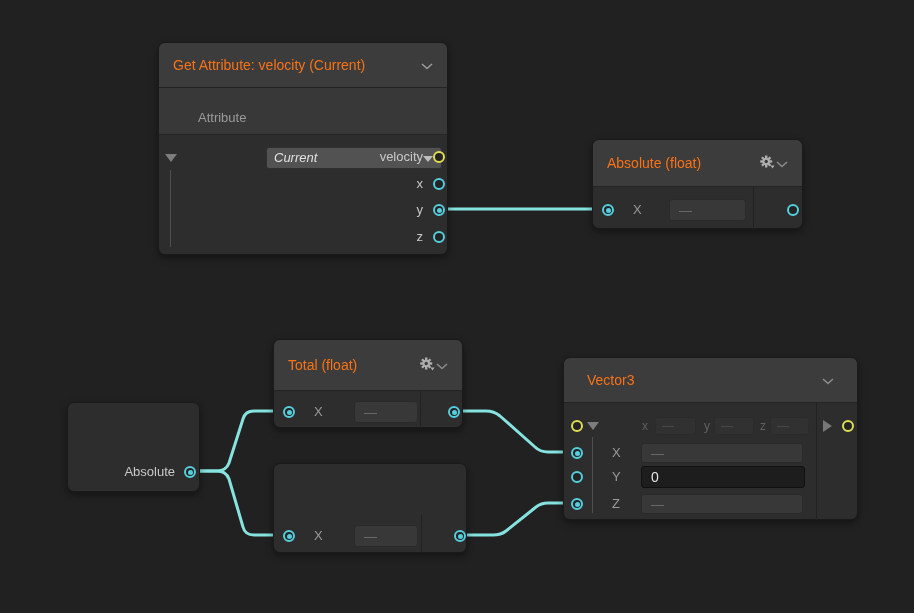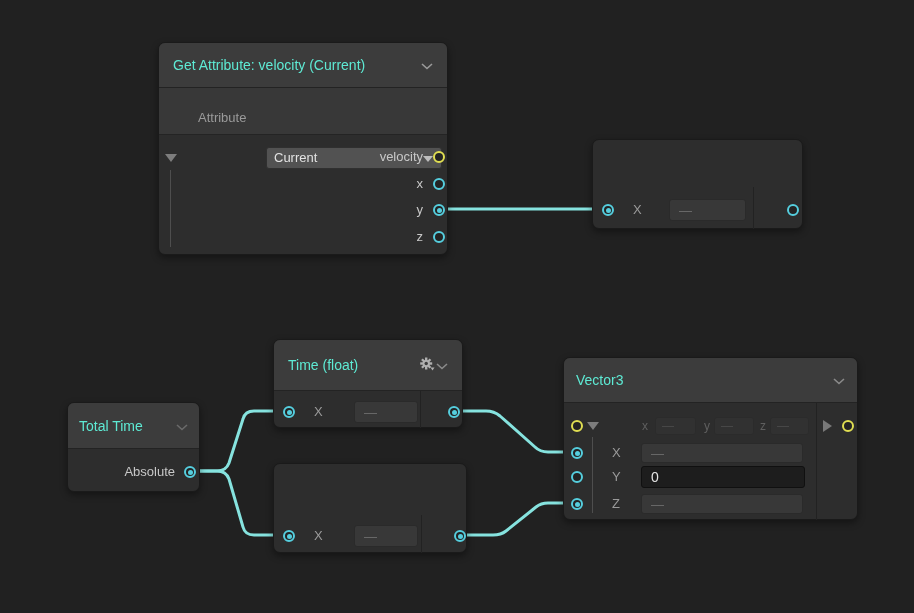--- a/index.html
+++ b/index.html
@@ -12,21 +12,21 @@
   #edges{position:absolute;left:0;top:0;width:914px;height:613px;pointer-events:none}
   #edges path{pointer-events:stroke}
 
   .node{
     position:absolute;background:#2d2d2d;border:1px solid #1a1a1a;border-radius:7px;
     box-shadow:0 3px 7px rgba(0,0,0,.4);box-sizing:border-box;
   }
   .ntitle{
     position:absolute;left:0;right:0;top:0;display:flex;align-items:center;
     background:#3c3c3c;border-bottom:1px solid #232323;border-radius:6px 6px 0 0;
-    color:#5eead4;font-size:14px;padding:0 14px;box-sizing:border-box;gap:1px;
+    color:#f97316;font-size:14px;padding:0 14px;box-sizing:border-box;gap:1px;
   }
   .settings-row{
     position:absolute;left:0;right:0;background:#383838;border-bottom:1px solid #242424;
   }
   .lbl{position:absolute;color:#9a9a9a;font-size:13px;line-height:26px;white-space:nowrap}
   .plabel{position:absolute;color:#c8c8c8;font-size:13px;line-height:26px;text-align:right;white-space:nowrap}
 
   .port{position:absolute;width:8px;height:8px;border:2px solid #55cede;border-radius:50%;background:#232323}
   .port.connected::after{content:"";position:absolute;left:1.5px;top:1.5px;width:5px;height:5px;border-radius:50%;background:#55cede}
   .port.yellow{border-color:#e0de52}
@@ -42,21 +42,21 @@
 
   .fold-down{position:absolute;width:0;height:0;border-left:6px solid transparent;border-right:6px solid transparent;border-top:8px solid #7d7d7d}
   .tri-right{position:absolute;width:0;height:0;border-top:6px solid transparent;border-bottom:6px solid transparent;border-left:9px solid #787878}
   .vline{position:absolute;width:1px;background:#4e4e4e}
   .vdivider{position:absolute;width:1px;background:#222222}
 
   .chev{margin-left:auto;flex:0 0 auto}
   .gear{flex:0 0 auto}
   .dd{
     position:absolute;background:#525252;border:1px solid #303030;border-radius:3px;
-    color:#e2e2e2;font-size:13px;line-height:20px;padding:0 7px;box-sizing:border-box;
+    color:#e2e2e2;font-size:13px;line-height:20px;padding:0 7px;box-sizing:border-box;font-style:italic;
   }
   .dd-arrow{position:absolute;right:8px;top:8px;width:0;height:0;border-left:5px solid transparent;border-right:5px solid transparent;border-top:6px solid #bdbdbd}
   .mini{opacity:.45}
   .mini .lbl{font-size:12px;line-height:18px}
   .mini .field{font-size:12px;line-height:16px;height:18px;padding:0 6px}
 </style>
 </head>
 <body>
 
 <svg id="edges" xmlns="http://www.w3.org/2000/svg">
@@ -95,79 +95,92 @@
   <span class="port" style="left:274px;top:135px"></span>
 
   <span class="plabel" style="right:24px;top:154px">y</span>
   <span class="port connected" style="left:274px;top:161px"></span>
 
   <span class="plabel" style="right:24px;top:181px">z</span>
   <span class="port" style="left:274px;top:188px"></span>
 </div>
 
 <div class="node" style="left:592px;top:139px;width:211px;height:90px">
-  <span class="port connected" style="left:9px;top:64px"></span>
-  <span class="lbl" style="left:40px;top:57px">X</span>
-  <span class="field" style="left:76px;top:59px;width:77px;height:22px;line-height:22px">—</span>
-  <span class="vdivider" style="left:160px;top:47px;height:42px"></span>
-  <span class="port" style="left:194px;top:64px"></span>
-</div>
-
-<div class="node" style="left:273px;top:339px;width:190px;height:89px">
-  <div class="ntitle" style="height:51px">
-    <span>Time (float)</span>
+  <div class="ntitle" style="height:47px">
+    <span>Absolute (float)</span>
     <span class="gear chev">
       <svg width="16" height="14" viewBox="0 0 16 14">
           <g fill="#b0b0b0">
             <rect x="6" y="0.5" width="2.4" height="12"></rect>
             <rect x="1.2" y="5.3" width="12" height="2.4"></rect>
             <rect x="6" y="0.5" width="2.4" height="12" transform="rotate(45 7.2 6.5)"></rect>
             <rect x="6" y="0.5" width="2.4" height="12" transform="rotate(-45 7.2 6.5)"></rect>
             <circle cx="7.2" cy="6.5" r="3.6"></circle>
           </g>
           <circle cx="7.2" cy="6.5" r="1.7" fill="#3c3c3c"></circle>
           <path d="M11.5,10.5 h4 l-2,3 z" fill="#b0b0b0"></path>
         </svg>
     </span>
     <span>
       <svg width="12" height="7" viewBox="0 0 12 7">
           <polyline points="1,1 6,5.5 11,1" fill="none" stroke="#8a8a8a" stroke-width="1.6"></polyline>
         </svg>
     </span>
   </div>
+  <span class="port connected" style="left:9px;top:64px"></span>
+  <span class="lbl" style="left:40px;top:57px">X</span>
+  <span class="field" style="left:76px;top:59px;width:77px;height:22px;line-height:22px">—</span>
+  <span class="vdivider" style="left:160px;top:47px;height:42px"></span>
+  <span class="port" style="left:194px;top:64px"></span>
+</div>
+
+<div class="node" style="left:273px;top:339px;width:190px;height:89px">
+  <div class="ntitle" style="height:51px">
+    <span>Total (float)</span>
+    <span class="gear chev">
+      <svg width="16" height="14" viewBox="0 0 16 14">
+          <g fill="#b0b0b0">
+            <rect x="6" y="0.5" width="2.4" height="12"></rect>
+            <rect x="1.2" y="5.3" width="12" height="2.4"></rect>
+            <rect x="6" y="0.5" width="2.4" height="12" transform="rotate(45 7.2 6.5)"></rect>
+            <rect x="6" y="0.5" width="2.4" height="12" transform="rotate(-45 7.2 6.5)"></rect>
+            <circle cx="7.2" cy="6.5" r="3.6"></circle>
+          </g>
+          <circle cx="7.2" cy="6.5" r="1.7" fill="#3c3c3c"></circle>
+          <path d="M11.5,10.5 h4 l-2,3 z" fill="#b0b0b0"></path>
+        </svg>
+    </span>
+    <span>
+      <svg width="12" height="7" viewBox="0 0 12 7">
+          <polyline points="1,1 6,5.5 11,1" fill="none" stroke="#8a8a8a" stroke-width="1.6"></polyline>
+        </svg>
+    </span>
+  </div>
   <span class="port connected" style="left:9px;top:66px"></span>
   <span class="lbl" style="left:40px;top:59px">X</span>
   <span class="field" style="left:80px;top:61px;width:64px;height:22px;line-height:22px">—</span>
   <span class="vdivider" style="left:146px;top:51px;height:37px"></span>
   <span class="port connected" style="left:174px;top:66px"></span>
 </div>
 
 <div class="node" style="left:273px;top:463px;width:194px;height:90px">
   <span class="port connected" style="left:9px;top:66px"></span>
   <span class="lbl" style="left:40px;top:59px">X</span>
   <span class="field" style="left:80px;top:61px;width:64px;height:22px;line-height:22px">—</span>
   <span class="vdivider" style="left:147px;top:51px;height:38px"></span>
   <span class="port connected" style="left:180px;top:66px"></span>
 </div>
 
 <div class="node" style="left:67px;top:402px;width:133px;height:90px">
-  <div class="ntitle" style="height:46px;padding:0 11px">
-    <span>Total Time</span>
-    <span class="chev">
-      <svg width="12" height="7" viewBox="0 0 12 7">
-          <polyline points="1,1 6,5.5 11,1" fill="none" stroke="#6a6a6a" stroke-width="1.6"></polyline>
-        </svg>
-    </span>
-  </div>
   <span class="plabel" style="right:24px;top:56px">Absolute</span>
   <span class="port connected" style="left:116px;top:63px"></span>
 </div>
 
 <div class="node" style="left:563px;top:357px;width:295px;height:163px">
-  <div class="ntitle" style="height:45px;padding:0 12px">
+  <div class="ntitle" style="height:45px;padding:0 23px">
     <span>Vector3</span>
     <span class="chev">
       <svg width="12" height="7" viewBox="0 0 12 7">
           <polyline points="1,1 6,5.5 11,1" fill="none" stroke="#8a8a8a" stroke-width="1.6"></polyline>
         </svg>
     </span>
   </div>
 
   <span class="port yellow" style="left:7px;top:62px"></span>
   <span class="fold-down" style="left:23px;top:64px"></span>

